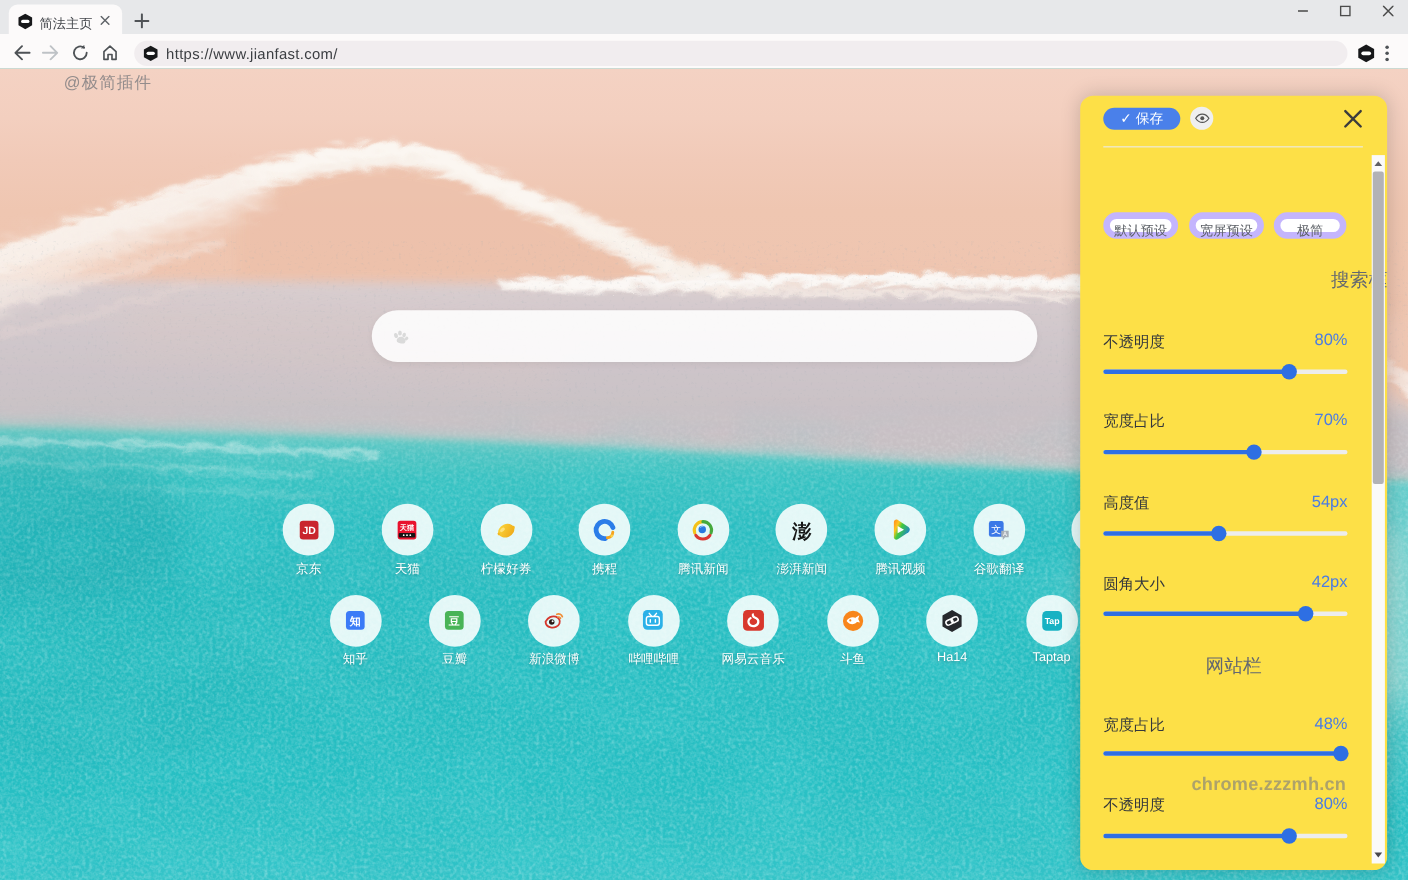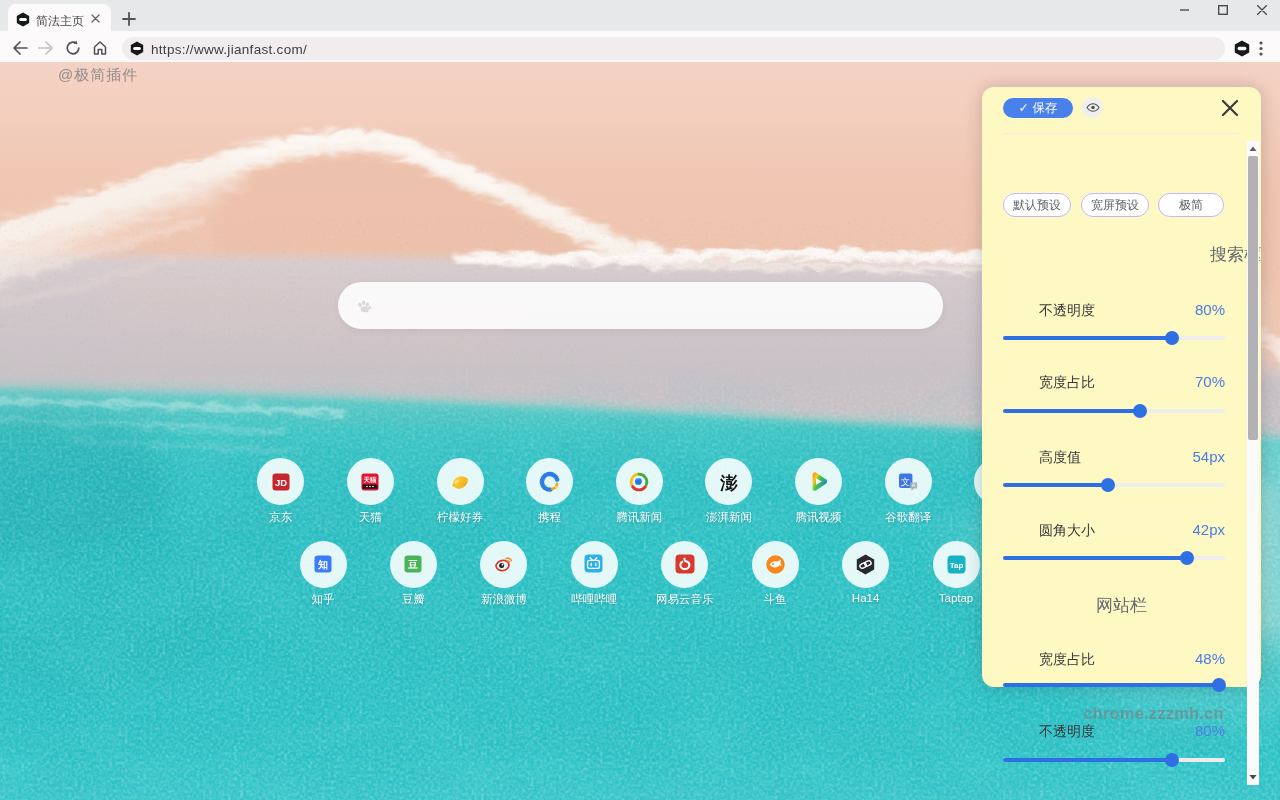--- a/index.html
+++ b/index.html
@@ -12,28 +12,28 @@
   #toolbar { position:absolute; left:0; top:31px; width:1280px; height:31px; background:#fcfafa; }
   #urlpill { position:absolute; left:122px; top:6px; width:1103px; height:23px; border-radius:12px; background:#f1edef; }
   #urltext { position:absolute; left:151px; top:10.5px; font-size:13.5px; color:#3b3e42; letter-spacing:0.3px; }
   
   #content { position:absolute; left:0; top:62px; width:1280px; height:738px; background:#49c6c8; }
   #wm1 { position:absolute; left:58px; top:4px; font-size:15px; color:rgba(130,128,130,0.85); letter-spacing:1px; }
   #searchbar { position:absolute; left:338px; top:282px; width:605px; height:47px; border-radius:24px; background:rgba(255,255,255,0.88); box-shadow:0 2px 6px rgba(0,0,0,0.06); }
   .circ { position:absolute; width:47px; height:47px; border-radius:50%; background:rgba(253,255,254,0.88); }
   .lbl { position:absolute; width:120px; text-align:center; font-size:11.5px; color:#fff; text-shadow:0 1px 3px rgba(0,0,0,0.28); }
   
-  #panel { position:absolute; left:982px; top:87px; width:279px; height:600px; background:#fef9c3; border-radius:12px; box-shadow:0 0 18px rgba(0,0,0,0.18); }
+  #panel { position:absolute; left:982px; top:87px; width:279px; height:704px; background:#fde047; border-radius:12px; box-shadow:0 0 18px rgba(0,0,0,0.18); }
   .ptitle { position:absolute; width:279px; text-align:center; font-size:17px; color:#646870; }
-  .plabel { position:absolute; left:21px; font-size:14px; color:#35383c;margin-left:36px; }
+  .plabel { position:absolute; left:21px; font-size:14px; color:#35383c; }
   .pval { position:absolute; right:36px; font-size:15px; color:#4b7ce4; }
   .track { position:absolute; left:21px; width:222px; height:4px; border-radius:2px; background:#ededed; }
   .fill { position:absolute; left:0; top:0; height:4px; border-radius:2px; background:#2e6fe3; }
   .thumb { position:absolute; top:-5px; width:14px; height:14px; border-radius:50%; background:#2e6fe3; }
-  .pill { position:absolute; top:106px; height:24px; border:1px solid #c4b5fd; border-radius:12px; background:#fff; font-size:12px; color:#5c6066; text-align:center; line-height:22px; }
+  .pill { position:absolute; top:106px; height:24px; border:6px solid #c4b5fd; border-radius:12px; background:#fff; font-size:12px; color:#5c6066; text-align:center; line-height:22px; }
 </style>
 </head>
 <body>
 
 <div id="content">
 <svg width="1280" height="738" viewBox="0 0 1280 738">
   <defs>
     <linearGradient id="sand" x1="0" y1="0" x2="0" y2="1">
       <stop offset="0" stop-color="#f4d2c3"></stop>
       <stop offset="0.12" stop-color="#f3cfbf"></stop>

